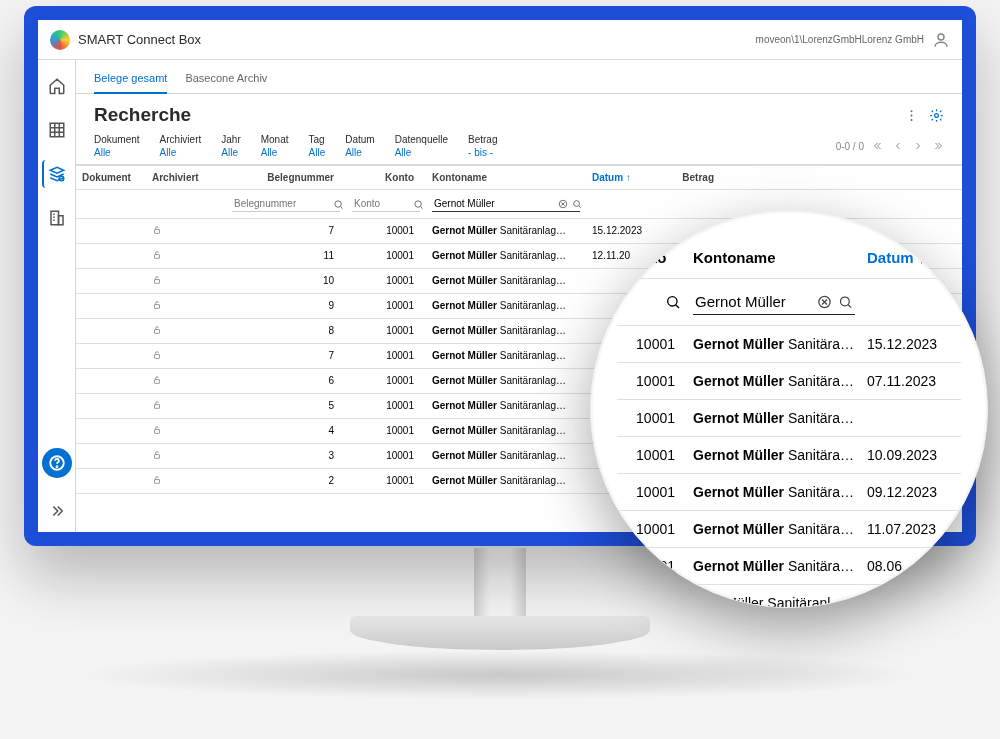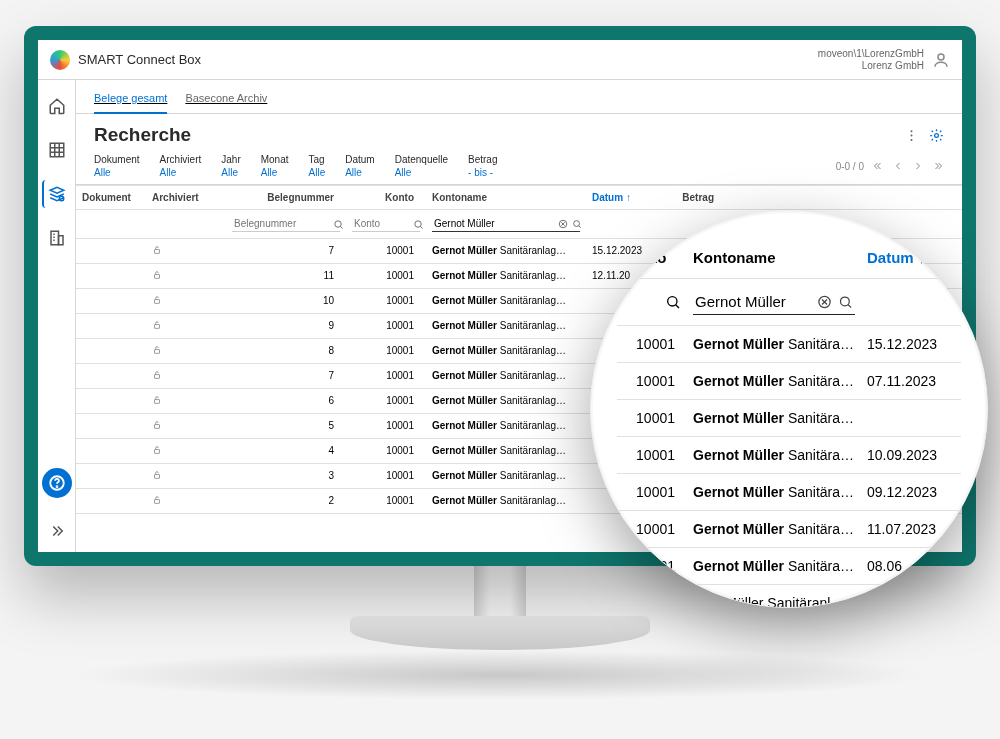--- a/index.html
+++ b/index.html
@@ -18,24 +18,24 @@
     background: var(--page-bg);
     width: 1000px;
     height: 739px;
     overflow: hidden;
     position: relative;
   }
   
   .monitor {
     position: absolute;
     left: 24px;
-    top: 26px;
+    top: 6px;
     width: 952px;
     height: 540px;
-    background: #0f766e;
+    background: #1d4ed8;
     border-radius: 12px;
     padding: 14px;
     box-shadow: 0 30px 60px rgba(0,0,0,.25);
   }
   .screen {
     width: 100%;
     height: 100%;
     background: var(--bg);
     display: flex;
     flex-direction: column;
@@ -50,21 +50,21 @@
     height: 40px;
   }
   .titlebar .left { display: flex; align-items: center; gap: 8px; }
   .app-logo {
     width: 20px; height: 20px;
     border-radius: 50%;
     background: conic-gradient(from 0deg, #2ecc71, #ffcc33, #e74c3c, #3498db, #2ecc71);
   }
   .app-title { font-size: 13px; color: var(--text); }
   .titlebar .right { display: flex; align-items: center; gap: 8px; font-size: 10px; color: var(--muted); }
-  .titlebar .right .user { display:flex; flex-direction:column; align-items:flex-end; line-height:1.2;}
+  .titlebar .right .user { display:flex; align-items:flex-end; line-height:1.2;}
   .avatar-icon { width: 18px; height: 18px; color: #888; }
 
   .body { display: flex; height: calc(100% - 40px); }
   .sidebar {
     width: 38px;
     border-right: 1px solid var(--header-border);
     display: flex;
     flex-direction: column;
     align-items: center;
     padding-top: 12px;
@@ -82,21 +82,20 @@
     background: var(--accent);
     display:flex; align-items:center; justify-content:center;
     color:white; font-weight:bold;
   }
   .sidebar .expand { margin-bottom: 8px; color:#999; }
 
   .main { flex:1; display:flex; flex-direction:column; overflow:hidden; }
   .tabs {
     display:flex; gap:18px; padding: 6px 18px 0; border-bottom:1px solid var(--header-border);
     font-size:11px;
-    text-decoration:underline;
   }
   .tab { padding:6px 0 8px; color: var(--muted); cursor:pointer; }
   .tab.active { color: var(--accent); border-bottom: 2px solid var(--accent); margin-bottom:-1px; }
 
   .toolbar {
     display:flex; align-items:center; justify-content:space-between;
     padding: 10px 18px 4px;
   }
   .toolbar h2 { margin:0; font-size:19px; font-weight:600; color: var(--text); }
   .toolbar .right { display:flex; gap:10px; color: var(--muted); font-size:14px; }

